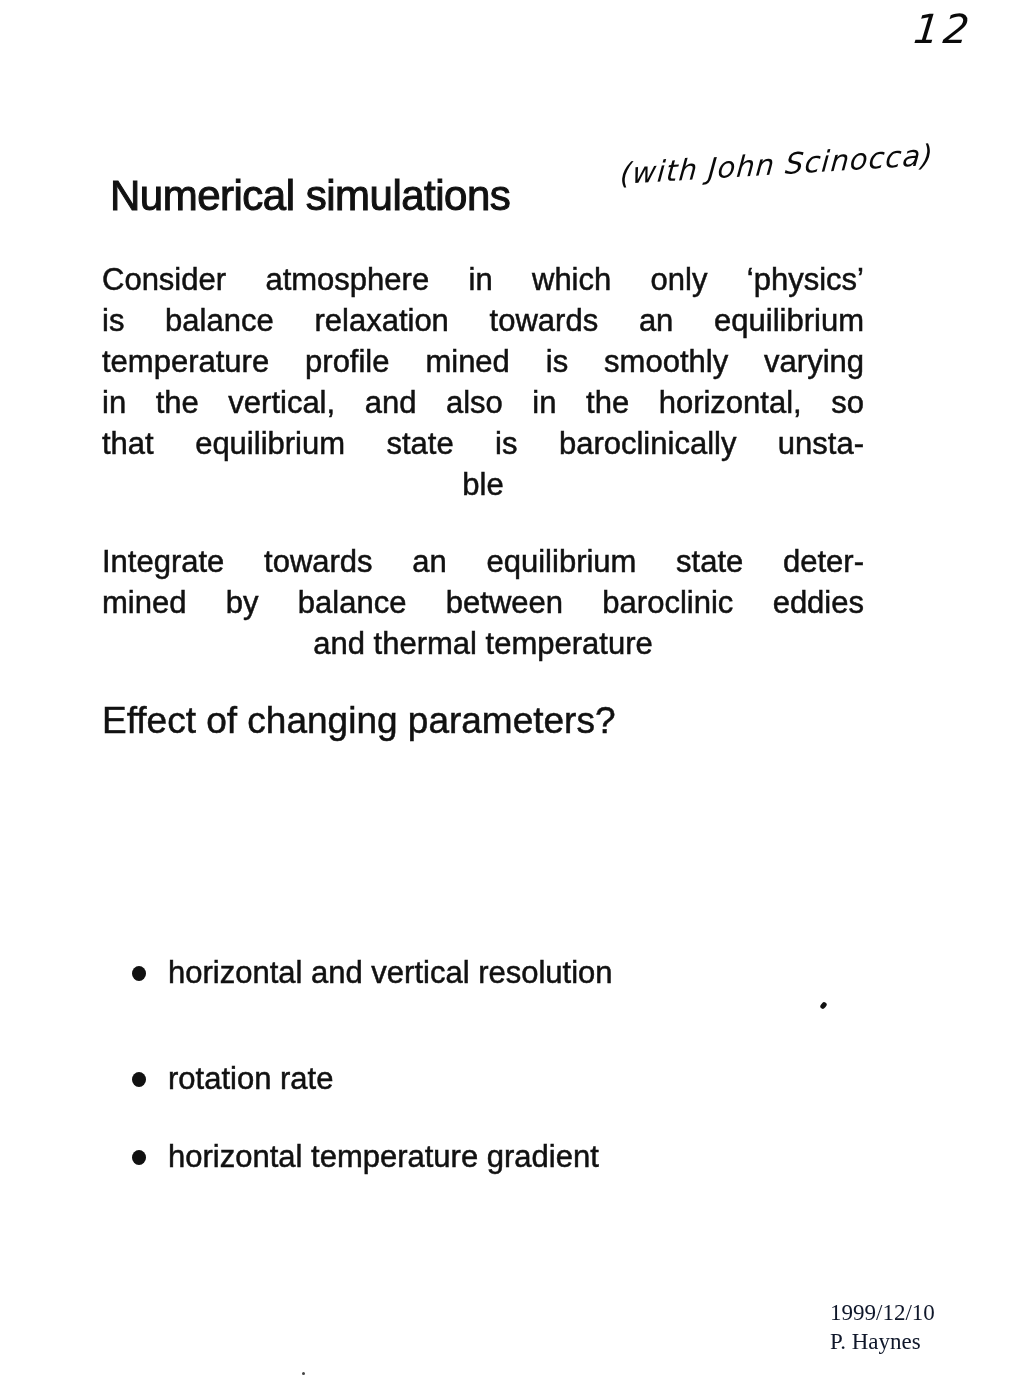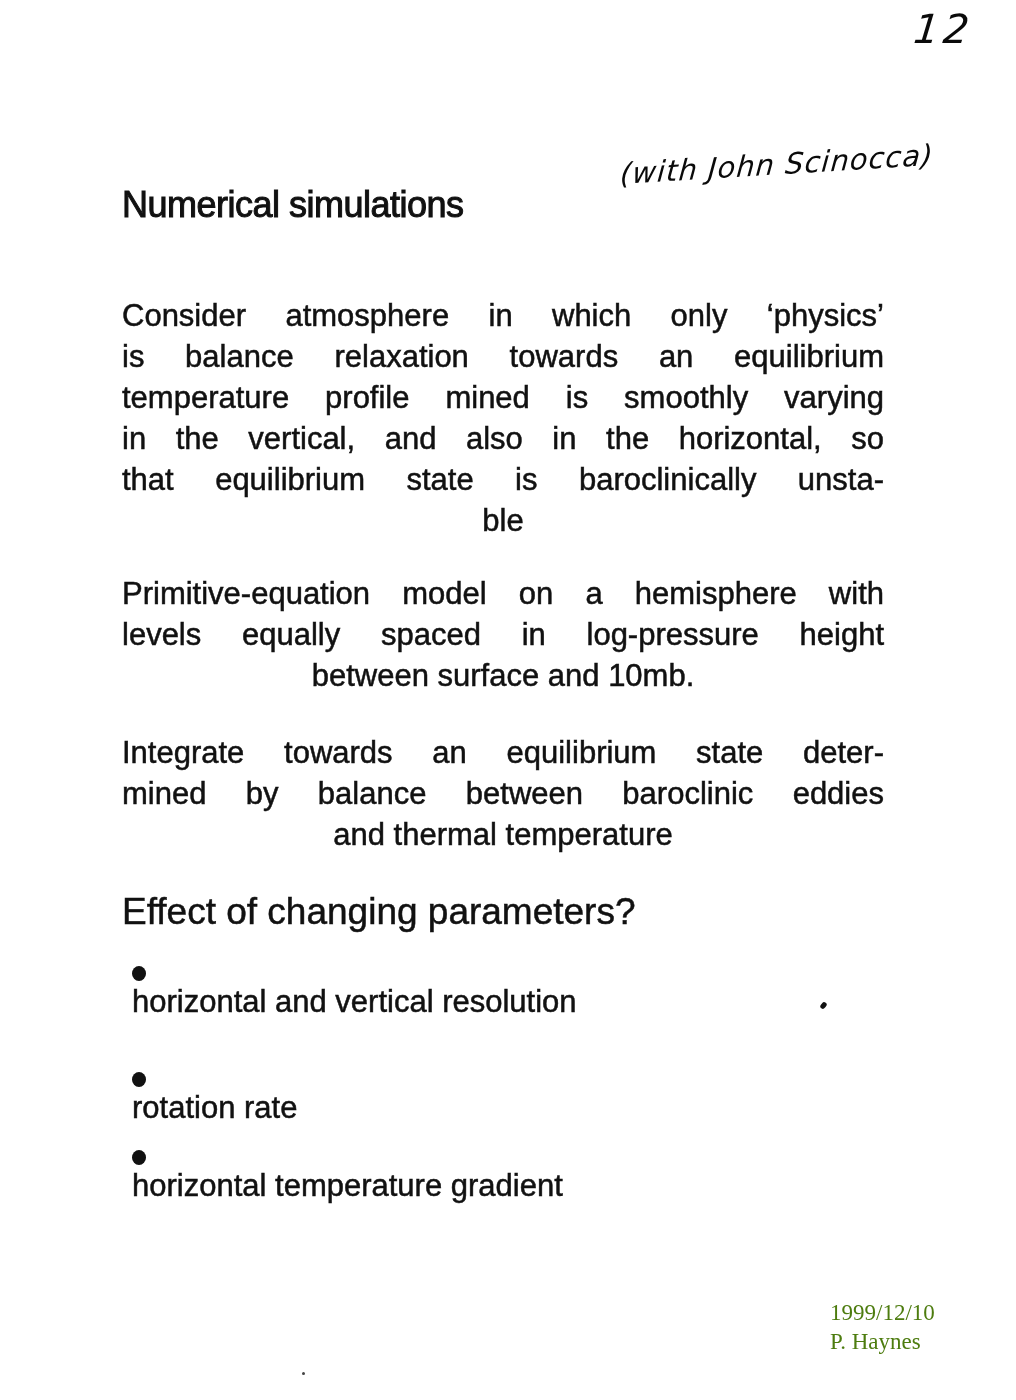--- a/index.html
+++ b/index.html
@@ -33,64 +33,62 @@
   .annotation {
     position: absolute; left: 620px; top: 146px;
     width: 360px;
     font-size: 29px; color: #0a0a0a;
     letter-spacing: 1px;
     transform: rotate(-3.5deg) skewX(-8deg);
     white-space: nowrap;
   }
   .title {
     position: absolute; left: 110px; top: 172px;
-    margin: 12px;
-    font-size: 36px; font-weight: 500;
+    margin: 0;
+    font-size: 42px; font-weight: 500;
     letter-spacing: -0.5px;
     -webkit-text-stroke: 1px #111;
   }
 
   .content {
-    position: absolute; left: 122px; top: 259px;
+    position: absolute; left: 102px; top: 259px;
     width: 762px;
-    margin-top: 36px;
   }
   .ln {
     font-size: 31px;
     line-height: 41px;
     white-space: normal;
   }
   .just { text-align: justify; text-align-last: justify; }
   .last { text-align: center; }
   .para.p2 { margin-top: 32px; }
   .para.p3 { margin-top: 36px; }
   .question { margin-top: 36px; font-size: 37px; line-height: 41px; }
 
   .bullet {
     position: absolute; left: 132px;
     display: flex; align-items: flex-start;
     width: 740px;
-    flex-direction: column;
   }
   .bullet .dot {
     width: 14px; height: 15px;
     margin-top: 14px; margin-right: 22px;
     background: #111; border-radius: 50%;
     flex: 0 0 auto;
   }
   .bullet .blabel { font-size: 31px; line-height: 41px; }
   .b1 { top: 952px; }
   .b2 { top: 1058px; }
   .b3 { top: 1136px; }
 
   .footer {
     position: absolute; left: 830px; top: 1298px;
     font-family: "Liberation Serif", serif;
     font-size: 23px; line-height: 29px;
-    color: #4d7c0f;
+    color: #0f172a;
   }
 
   .speck { position: absolute; background: #111; }
   .s1 { left: 821px; top: 1002px; width: 5px; height: 7px; border-radius: 40%; transform: rotate(38deg); }
   .s2 { left: 302px; top: 1372px; width: 3px; height: 3px; border-radius: 50%; background: #444; }
 </style>
 </head>
 <body>
 
 <div class="page">
@@ -105,25 +103,20 @@
 
     <div class="para p1">
       <div class="ln just">Consider atmosphere in which only ‘physics’</div>
       <div class="ln just">is balance relaxation towards an equilibrium</div>
       <div class="ln just">temperature profile mined is smoothly varying</div>
       <div class="ln just">in the vertical, and also in the horizontal, so</div>
       <div class="ln just">that equilibrium state is baroclinically unsta-</div>
       <div class="ln last">ble</div>
     </div>
 
-    <div class="para p2">
-      <div class="ln just">Primitive-equation model on a hemisphere with</div>
-      <div class="ln just">levels equally spaced in log-pressure height</div>
-      <div class="ln last">between surface and 10mb.</div>
-    </div>
 
     <div class="para p3">
       <div class="ln just">Integrate towards an equilibrium state deter-</div>
       <div class="ln just">mined by balance between baroclinic eddies</div>
       <div class="ln last">and thermal temperature</div>
     </div>
 
     <div class="question">Effect of changing parameters?</div>
 
   </div>

